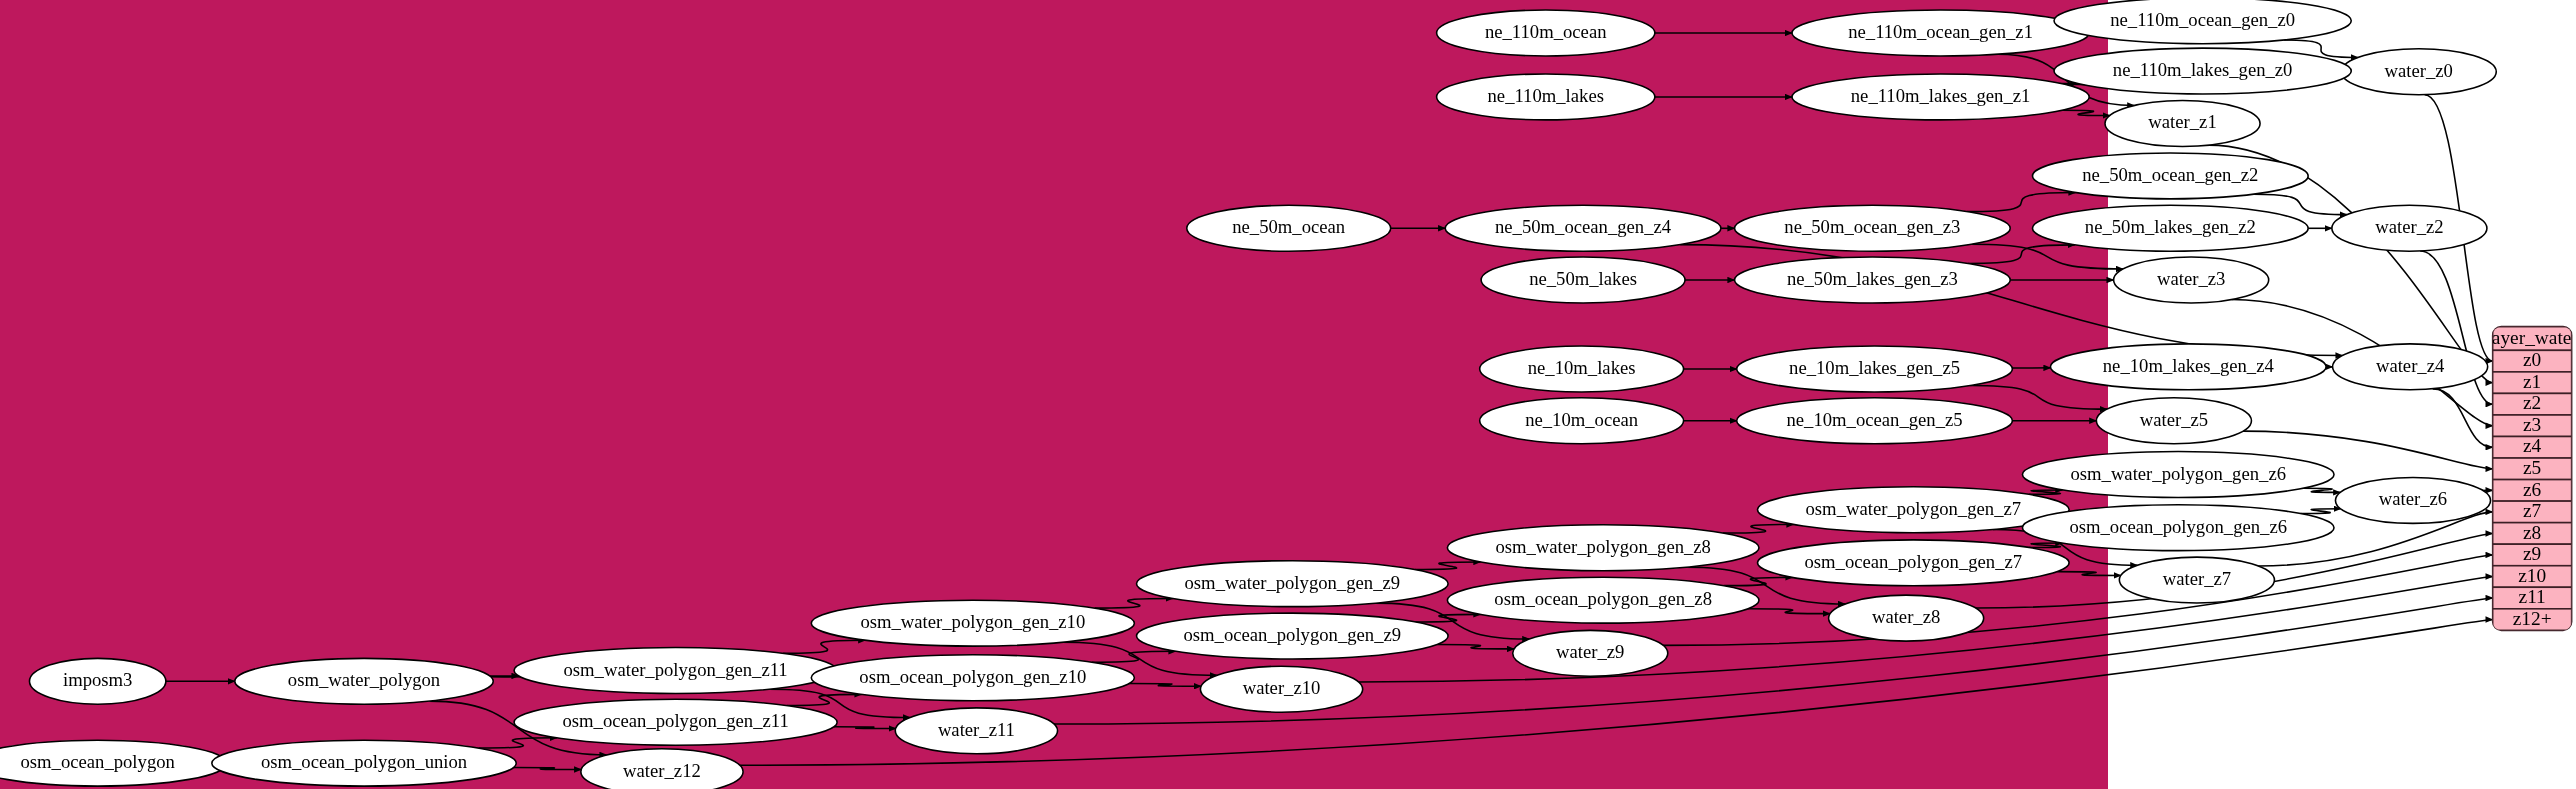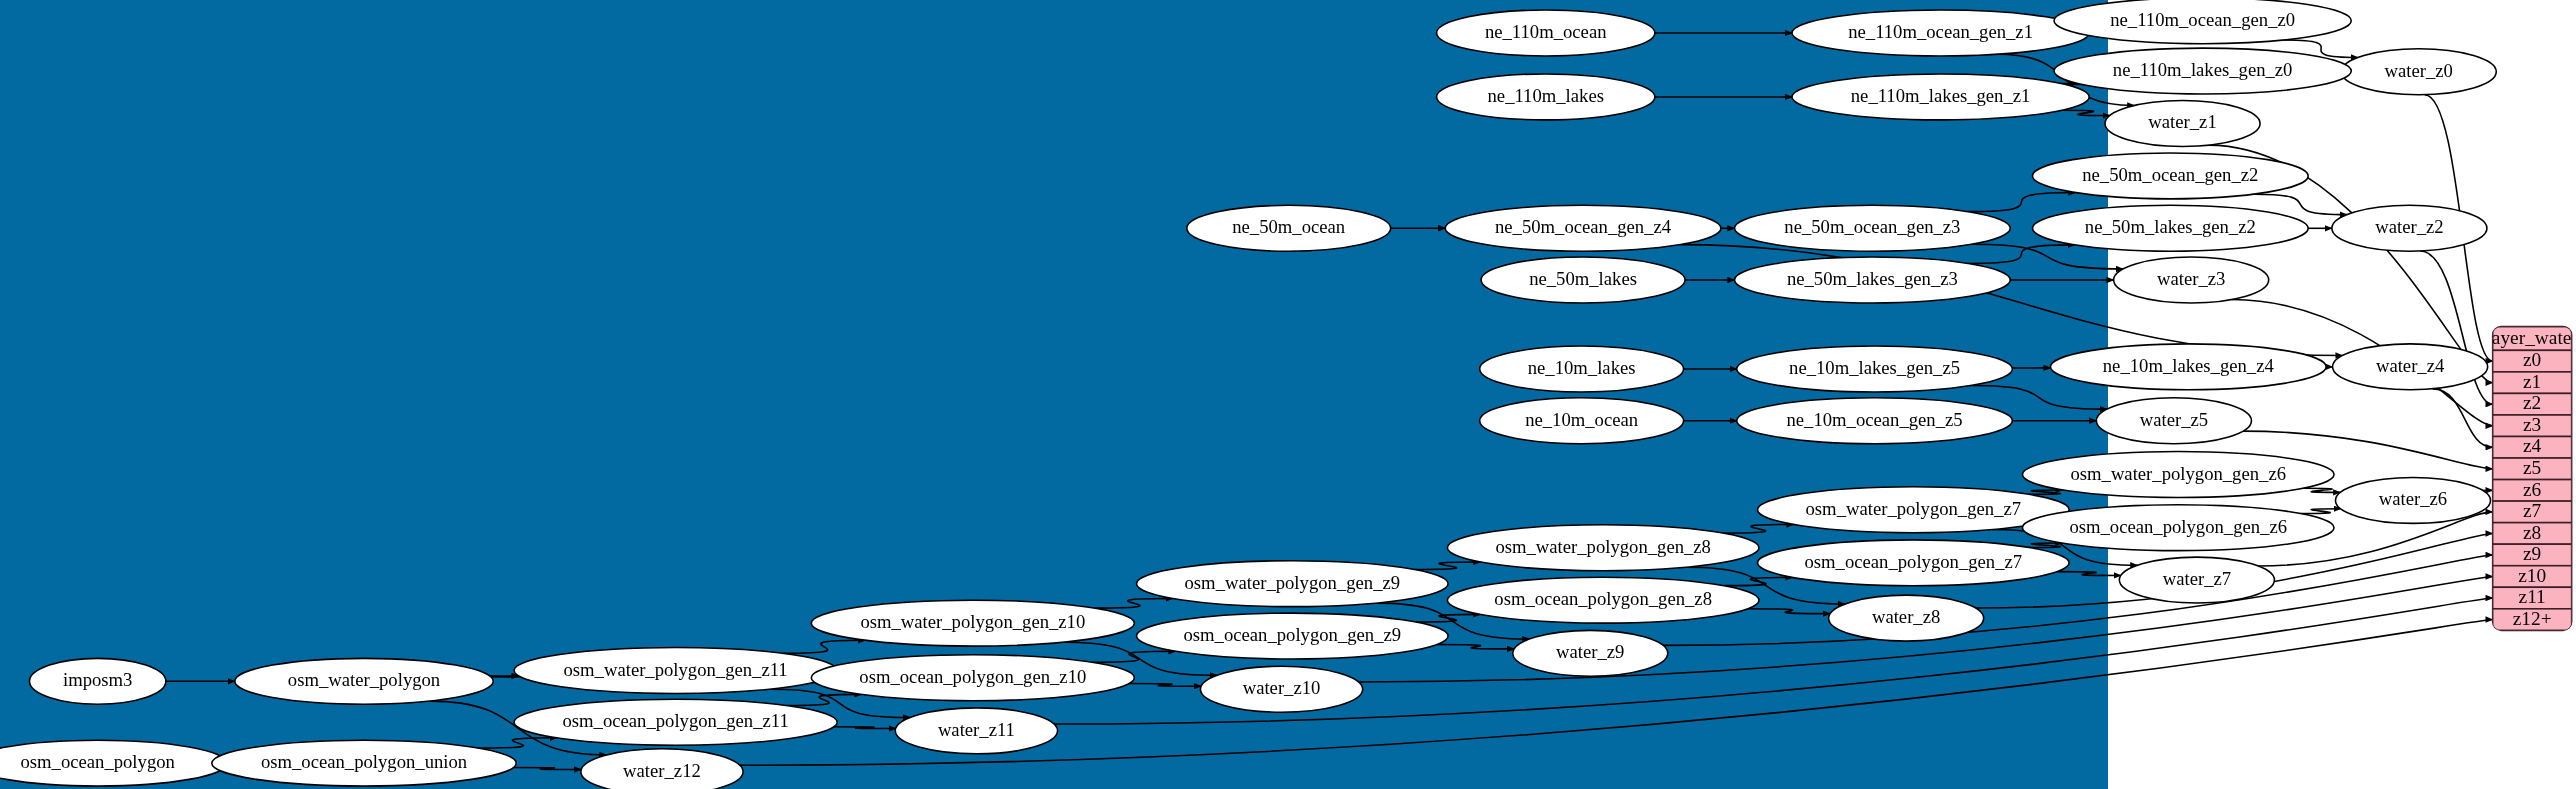--- a/index.html
+++ b/index.html
@@ -1,16 +1,16 @@
 <!DOCTYPE html>
 <html style="font-size:11.5px"><head>
 <meta charset="utf-8">
 <style>
   html,body{margin:0;padding:0;background:#ffffff;}
-  #stage{position:relative;width:2108px;height:789px;background:#0369a1;
+  #stage{position:relative;width:2108px;height:789px;background:#be185d;
          font-family:"Liberation Serif", serif;text-decoration:underline;}
   svg{position:absolute;left:0;top:0;width:2576px;height:789px;}
   .node-ell{fill:#ffffff;stroke:#000000;stroke-width:2.2;}
   .node-lbl{font-family:"Liberation Serif", serif;font-size:26px;fill:#000;
             text-anchor:middle;dominant-baseline:middle;}
   .edge{fill:none;stroke:#000000;stroke-width:2.2;}
   .tbl-cell{fill:#fcb3c0;stroke:#3b1f25;stroke-width:2.2;}
   .tbl-lbl{font-family:"Liberation Serif", serif;font-size:27px;fill:#000;
            text-anchor:middle;dominant-baseline:middle;}
 </style>

